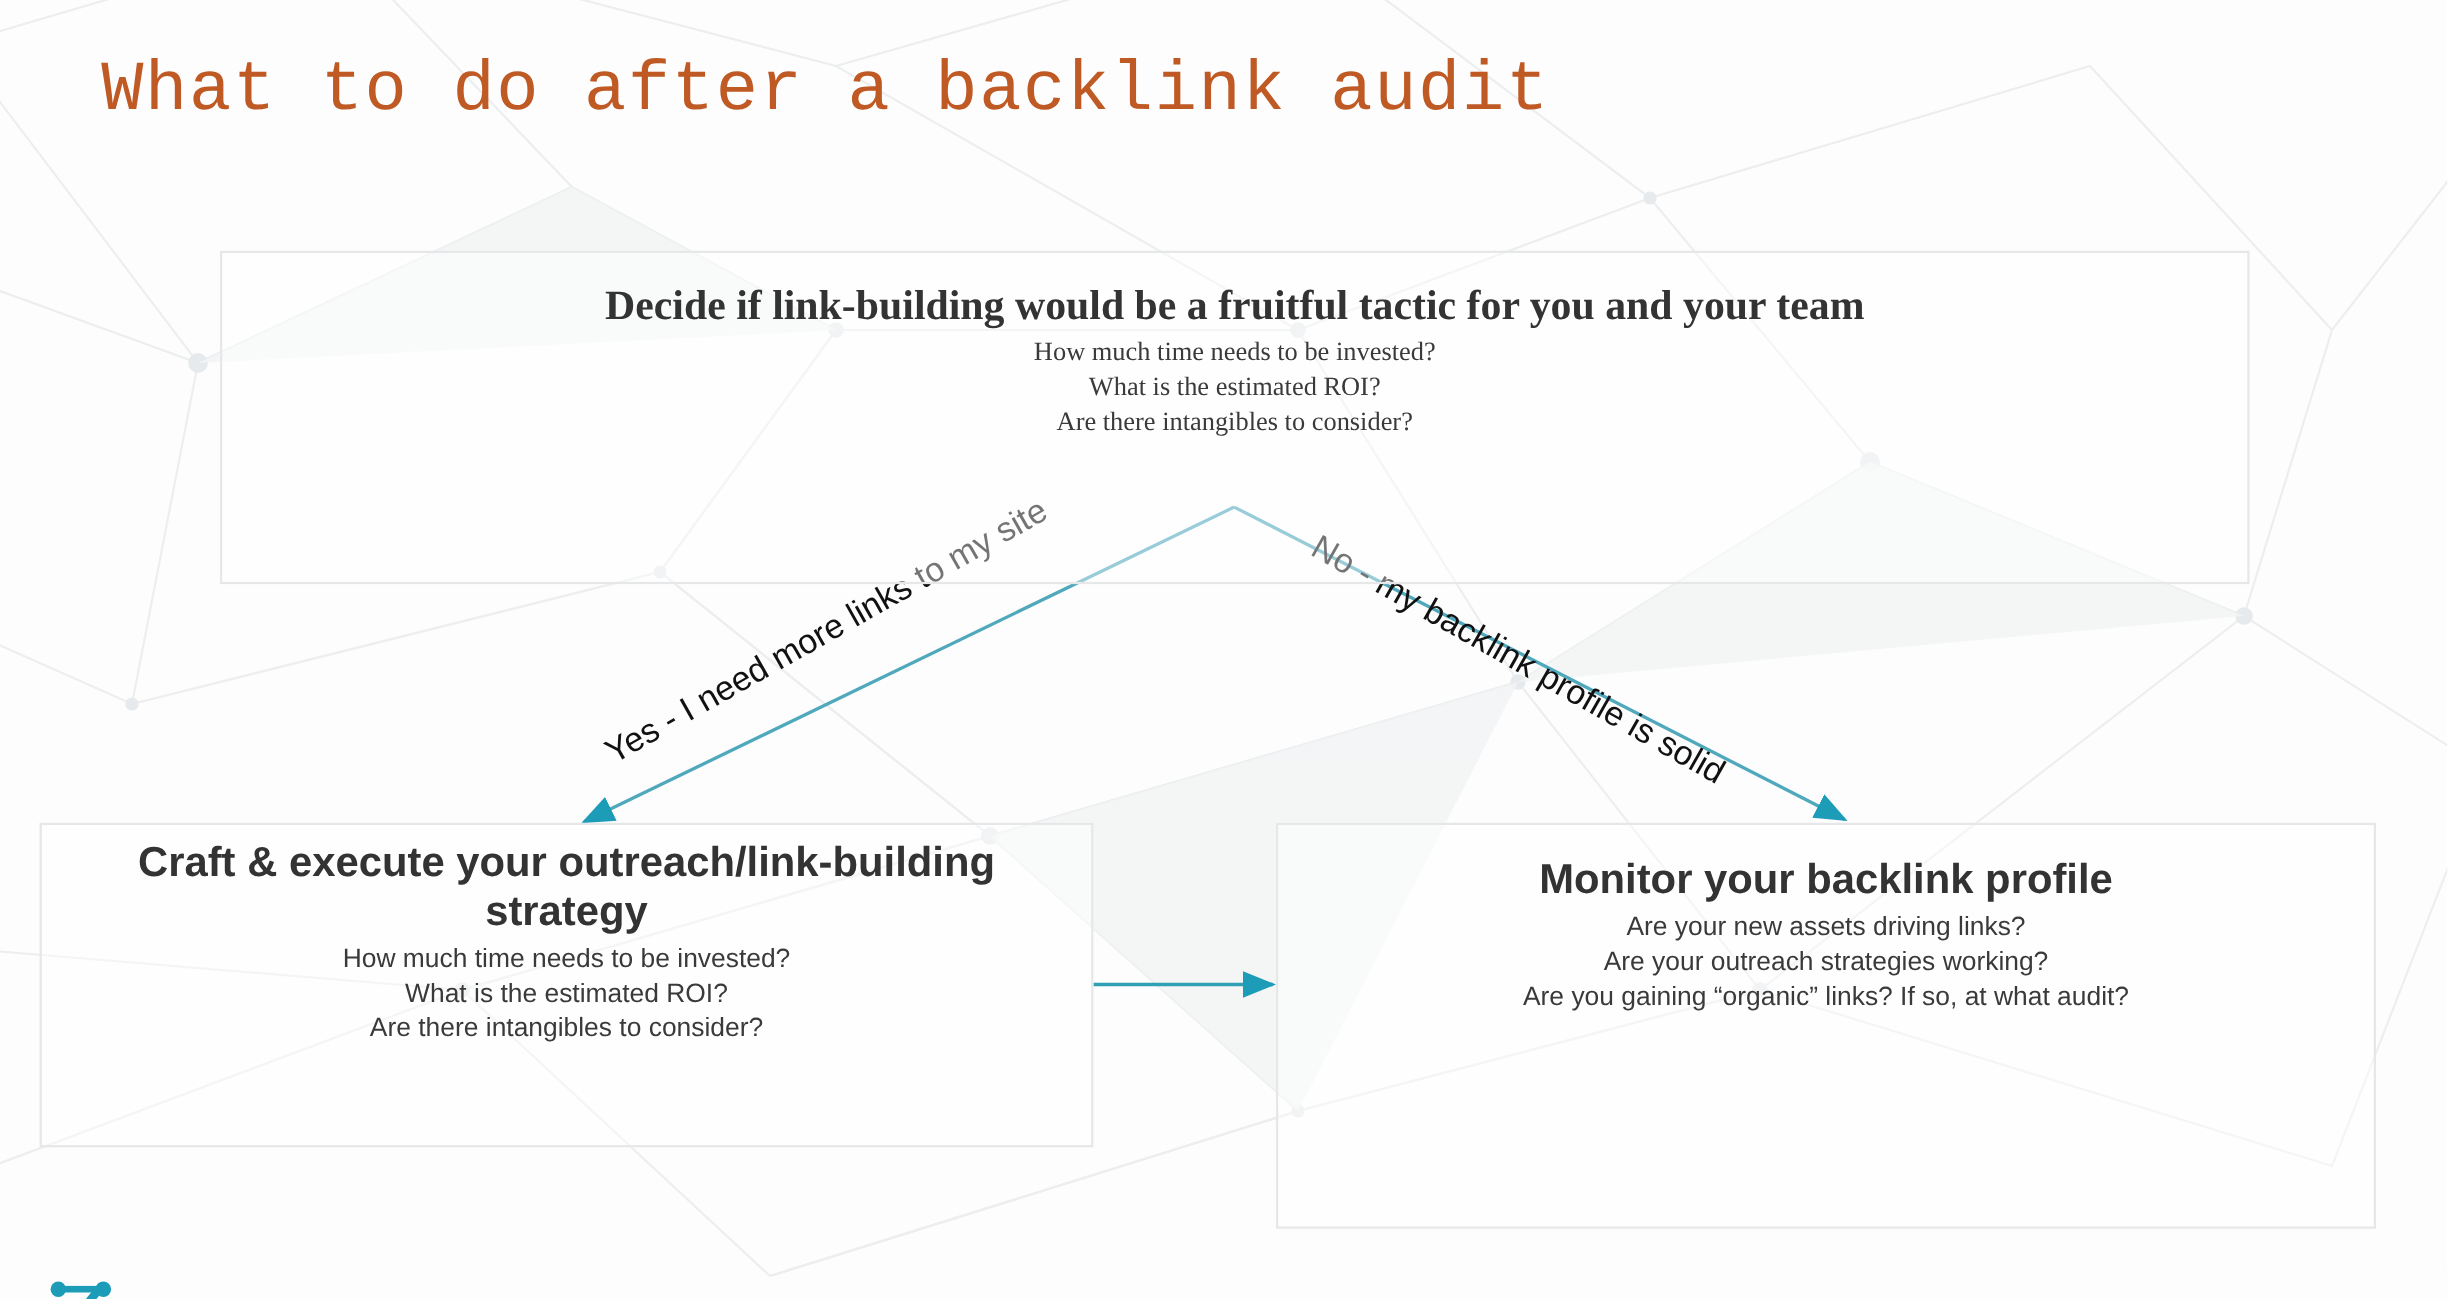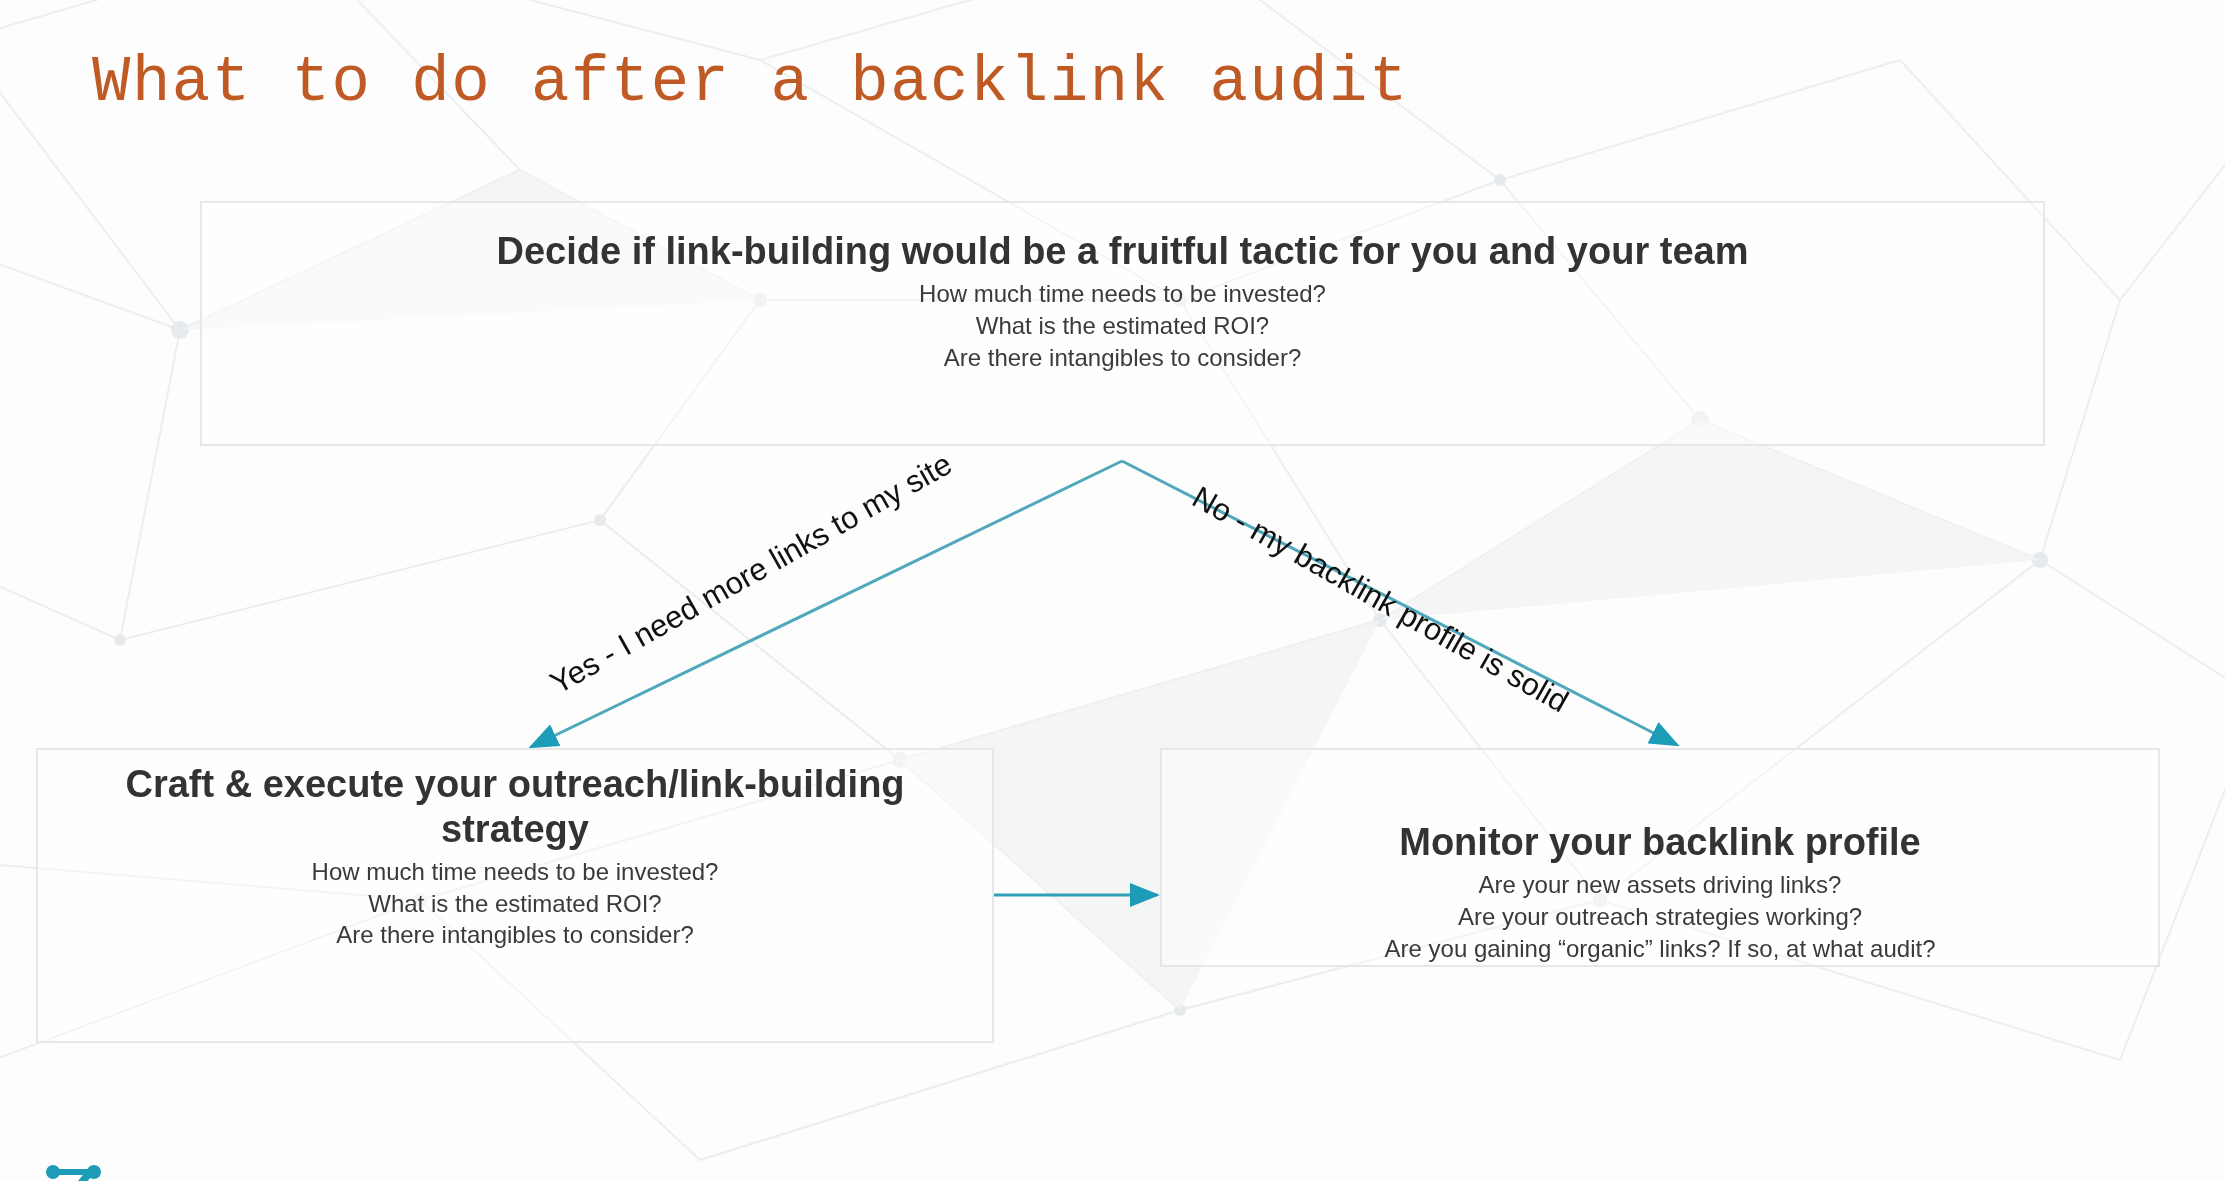--- a/index.html
+++ b/index.html
@@ -46,41 +46,41 @@
     border: 2px solid #e6e7e8;
     background: rgba(255,255,255,0.42);
     box-sizing: border-box;
     display: flex;
     flex-direction: column;
     align-items: center;
   }
 
   #box-top {
     left: 200px;
-    top: 201px;
+    top: 228px;
     width: 1845px;
-    height: 245px;
+    height: 303px;
     padding-top: 26px;
+    font-family: Liberation Serif, serif;
   }
 
   #box-left {
     left: 36px;
     top: 748px;
     width: 958px;
     height: 295px;
     padding-top: 12px;
   }
 
   #box-right {
     left: 1160px;
     top: 748px;
     width: 1000px;
-    height: 219px;
+    height: 369px;
     padding-top: 28px;
-    justify-content: flex-end;
   }
 
   .box-heading {
     font-size: 38px;
     font-weight: bold;
     color: #333333;
     text-align: center;
     line-height: 1.18;
     margin: 0 0 4px 0;
     padding: 0 18px;

